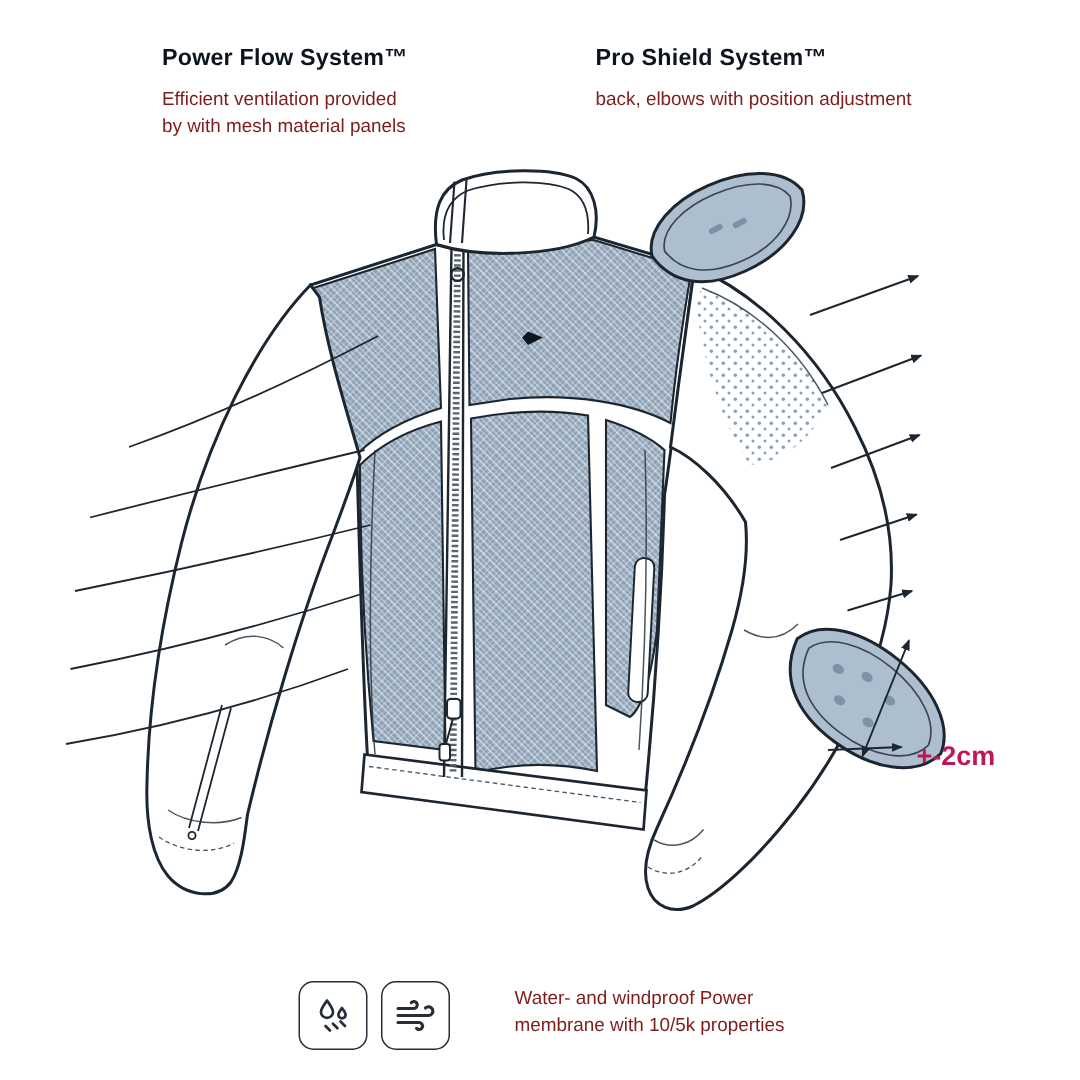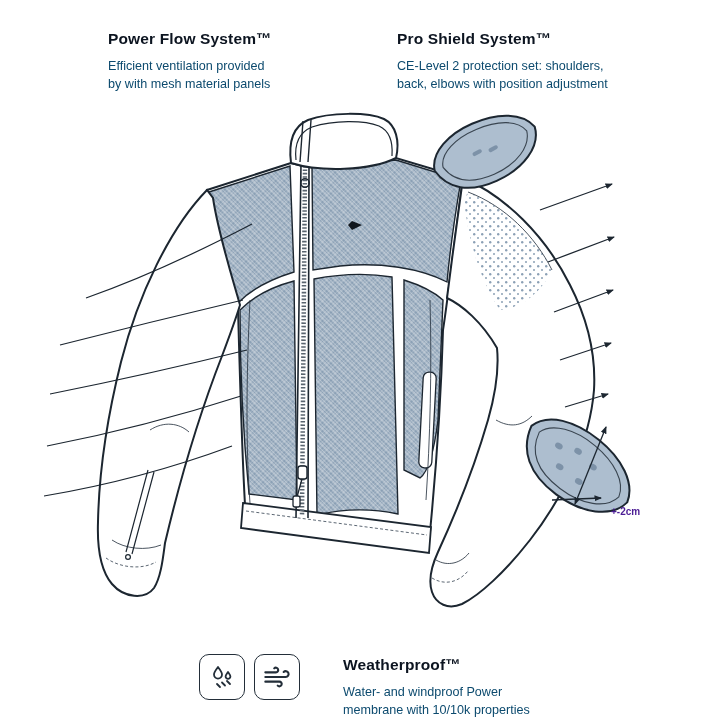--- a/index.html
+++ b/index.html
@@ -8,22 +8,22 @@
     --outline:#1c2630;
     --background:#ffffff;
   }
   html,body{margin:0;padding:0;background:#fff;}
   .canvas{
     position:relative;width:720px;height:720px;background:var(--background);
     font-family:"Liberation Sans",sans-serif;color:#111a24;overflow:hidden;
   }
   .text-block{position:absolute;}
   .title{font-size:15.5px;font-weight:700;color:#0c1420;margin:0 0 9px 0;letter-spacing:.15px;}
-  .desc{font-size:12.6px;line-height:18px;color:#0c4a6e;}
-  .adjust-label{position:absolute;font-size:10px;font-weight:700;color:#4c1d95;margin-top:12px;}
+  .desc{font-size:12.6px;line-height:18px;color:#7f1d1d;}
+  .adjust-label{position:absolute;font-size:18px;font-weight:700;color:#be185d;}
   .icon-boxes{position:absolute;display:flex;gap:9px;}
   .icon-box{
     width:46px;height:46px;border:1.7px solid #232e39;border-radius:10px;
     display:flex;align-items:center;justify-content:center;background:#fff;box-sizing:border-box;
   }
   svg .ol{stroke:var(--outline);}
   svg .white{fill:#ffffff;}
   svg .meshfill{fill:url(#meshPat);}
   svg .dotfill{fill:url(#dotPat);}
   svg .padfill{fill:var(--pad);}
@@ -41,21 +41,20 @@
 <div class="canvas">
 
   <div class="text-block" style="left:108px;top:30px;width:220px;">
     <div class="title">Power Flow System™</div>
     <div class="desc">Efficient ventilation provided</div>
     <div class="desc">by with mesh material panels</div>
   </div>
 
   <div class="text-block" style="left:397px;top:30px;width:250px;">
     <div class="title">Pro Shield System™</div>
-    <div class="desc">CE-Level 2 protection set: shoulders,</div>
     <div class="desc">back, elbows with position adjustment</div>
   </div>
 
   <svg width="720" height="720" viewBox="0 0 720 720" style="position:absolute;left:0;top:0;">
     <defs>
       <pattern id="meshPat" width="6" height="6" patternUnits="userSpaceOnUse" patternTransform="rotate(45)">
         <rect class="p-mesh-bg" width="6" height="6"></rect>
         <path d="M0,0 H6 M0,3 H6" stroke="rgba(255,255,255,.6)" stroke-width="1"></path>
         <path d="M0,0 V6 M3,0 V6" stroke="rgba(255,255,255,.38)" stroke-width="1"></path>
       </pattern>
@@ -190,18 +189,17 @@
     <div class="icon-box">
       <svg width="28" height="28" viewBox="0 0 24 24">
         <path class="icon-stroke" d="M9.6,4.6 A2,2 0 1 1 11,8 H2"></path>
         <path class="icon-stroke" d="M12.6,19.4 A2,2 0 1 0 14,16 H2"></path>
         <path class="icon-stroke" d="M17.7,7.7 A2.5,2.5 0 1 1 19.5,12 H2"></path>
       </svg>
     </div>
   </div>
 
   <div class="text-block" style="left:343px;top:656px;width:260px;">
-    <div class="title">Weatherproof™</div>
     <div class="desc">Water- and windproof Power</div>
-    <div class="desc">membrane with 10/10k properties</div>
+    <div class="desc">membrane with 10/5k properties</div>
   </div>
 
 </div>
 
 </body></html>

